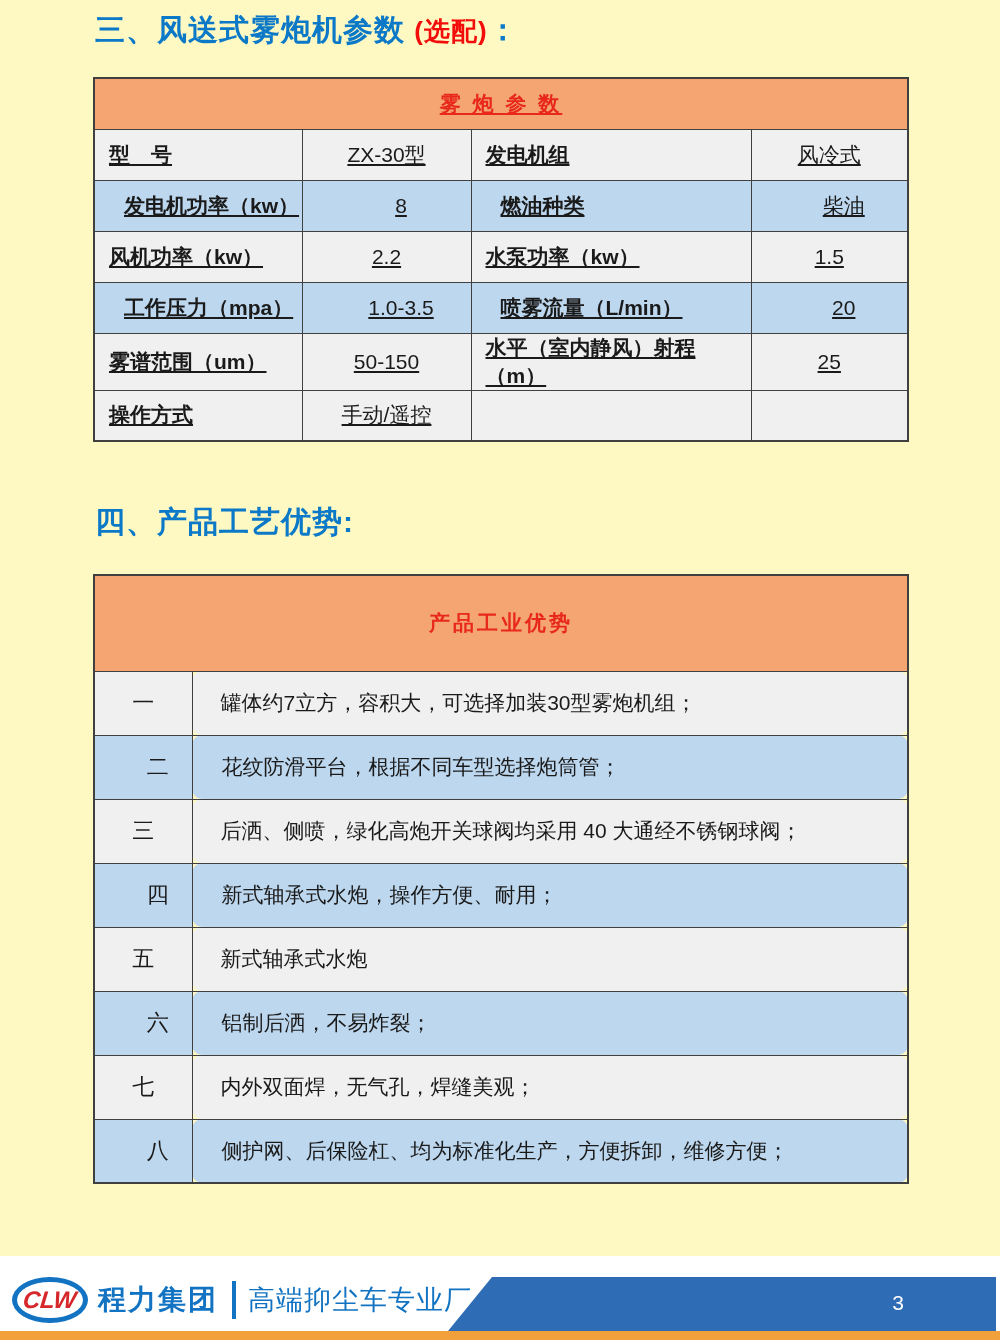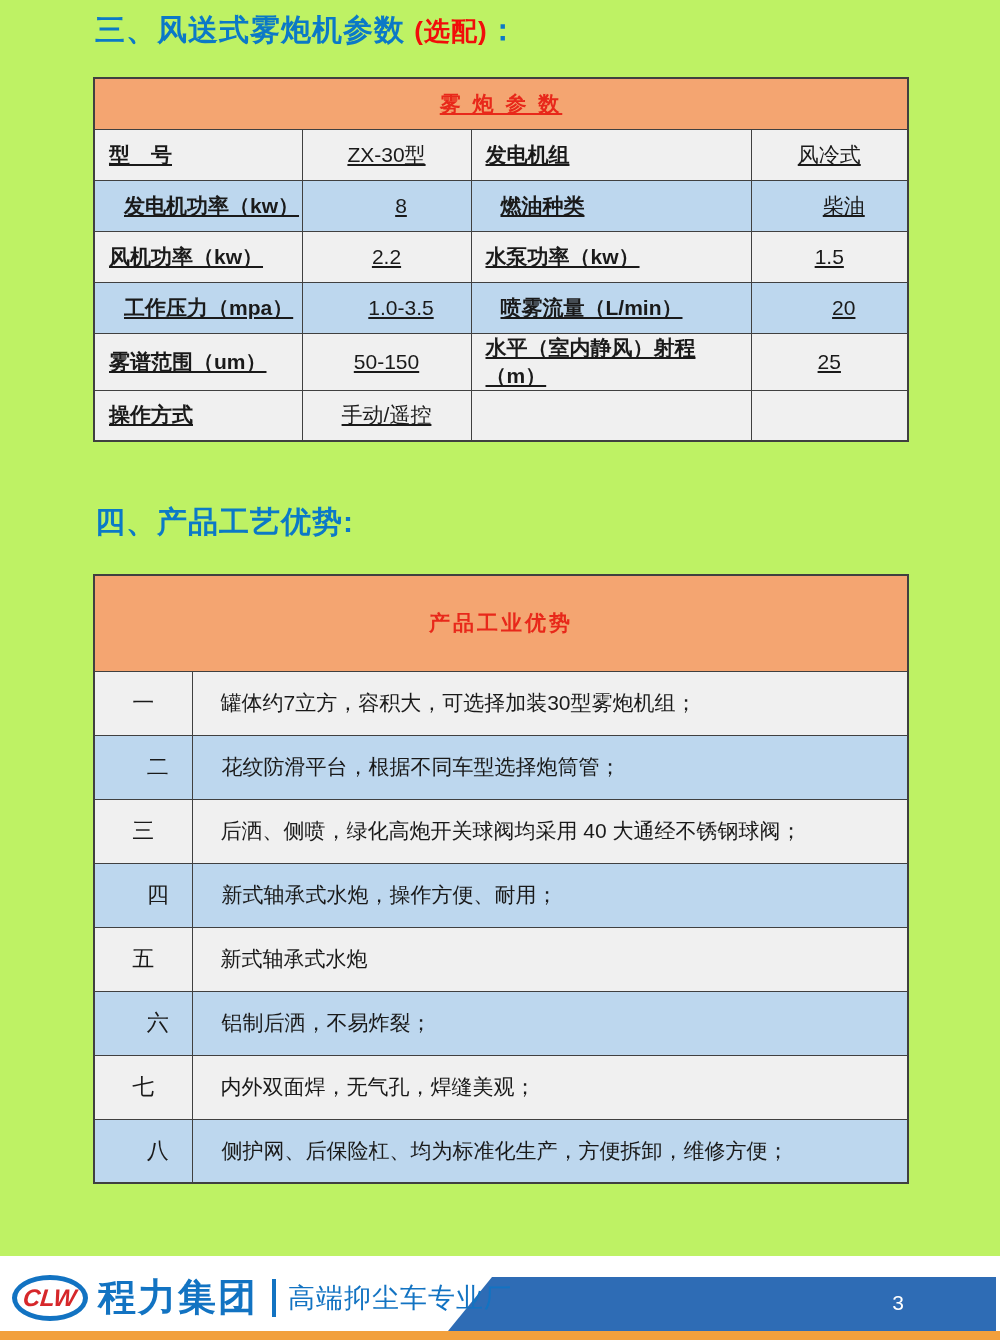--- a/index.html
+++ b/index.html
@@ -1,20 +1,20 @@
 <!DOCTYPE html>
 <html><head>
 <meta charset="utf-8">
 <style>
   * { margin:0; padding:0; box-sizing:border-box; }
   html,body { background:#ffffff; }
   .page {
     position:relative;
     width:1000px; height:1340px;
-    background:#bef264;
+    background:#fef9c3;
     overflow:hidden;
     font-family:"Liberation Sans", sans-serif;
     color:#1a1a1a;
   }
   
   .sec-heading {
     margin:0 0 0 95px;
     font-size:30px;
     font-weight:bold;
     color:#0b79c7;
@@ -48,21 +48,21 @@
   }
   .t2 td.thead { height:96px; }
 
   .t1 td { height:51px; font-size:21px;text-decoration:underline; }
   .t2 td { height:64px; font-size:21px; }
 
   td.lbl { font-weight:bold; padding-left:14px; text-align:left; }
   td.val { text-align:center; font-weight:normal; }
 
   td.num { text-align:center; font-weight:normal; font-size:22px; }
-  td.txt { padding-left:28px; text-align:left; font-weight:normal; }
+  td.txt { padding-left:28px; text-align:left; font-weight:normal;border-radius:10px; }
 
   tr.gray td { background:#f0f0f0; }
   tr.blue td { background:#bdd7ee;padding-left:29px; }
 
   
   .footer { position:absolute; left:0; right:0; bottom:0; height:84px; background:#ffffff; }
   .orange-strip {
     position:absolute; left:0; right:0; bottom:0; height:9px;
     background:#f2a03c;
   }
@@ -86,21 +86,21 @@
     display:flex; align-items:center; justify-content:center;
     background:#ffffff;
     flex:0 0 auto;
   }
   .logo-oval span {
     color:#d6272a; font-weight:bold; font-style:italic;
     font-size:24px; letter-spacing:0px; transform:skewX(-6deg);
   }
   .brand-name {
     margin-left:10px;
-    color:#1273c2; font-weight:bold; font-size:38px; letter-spacing:2px;
+    color:#1273c2; font-weight:bold; font-size:28px; letter-spacing:2px;
   }
   .brand-divider {
     width:4px; height:38px; background:#1273c2; margin:0 12px 0 14px;
   }
   .brand-tagline {
     color:#1273c2; font-weight:normal; font-size:27px; letter-spacing:1px;
   }
 </style>
 </head>
 <body>

